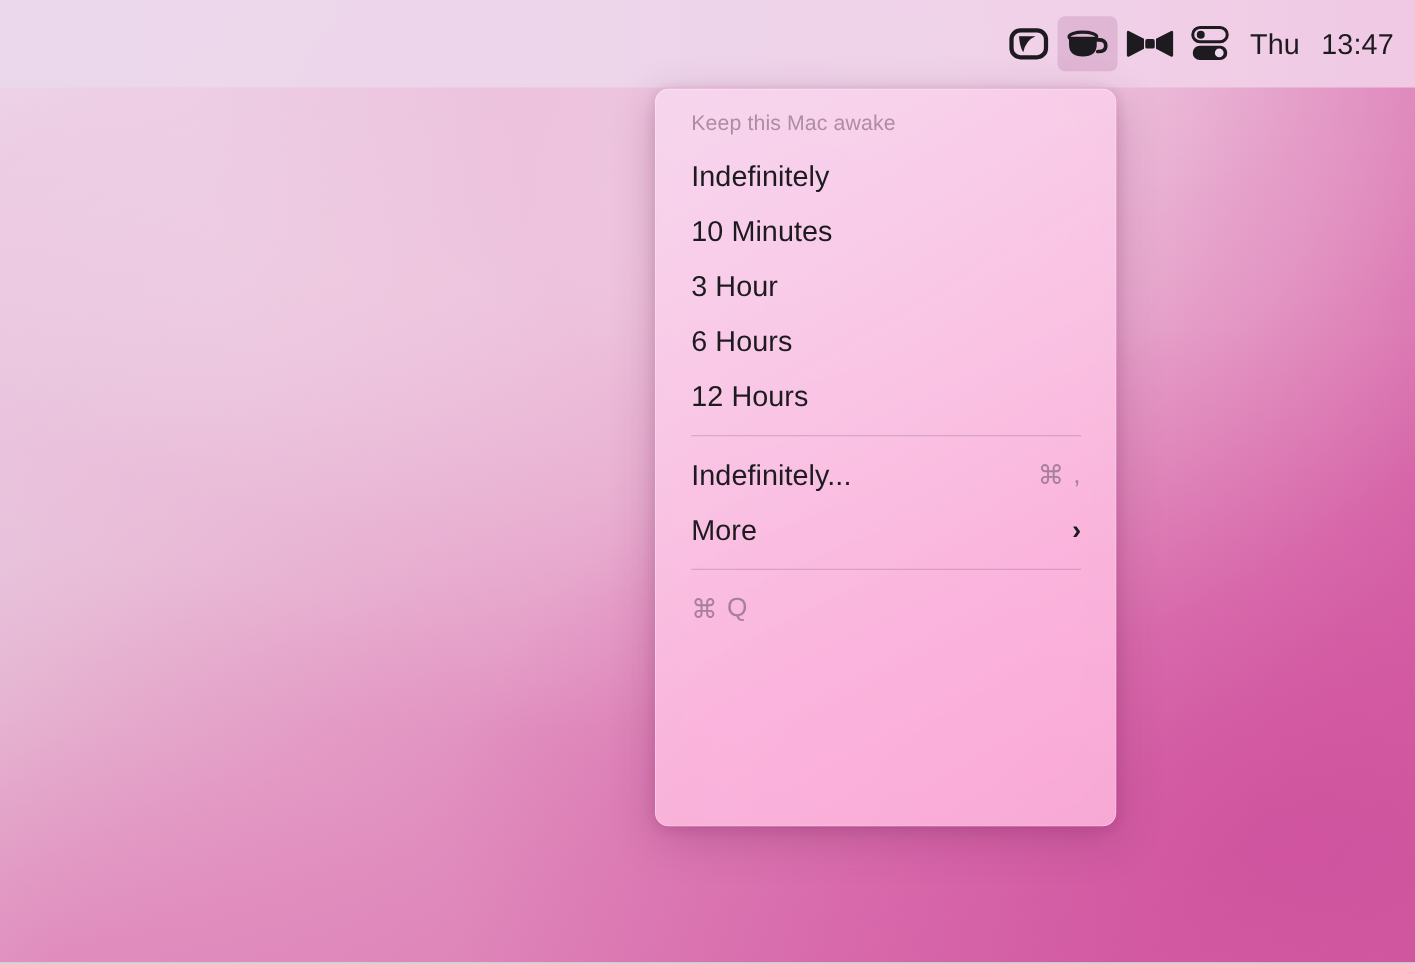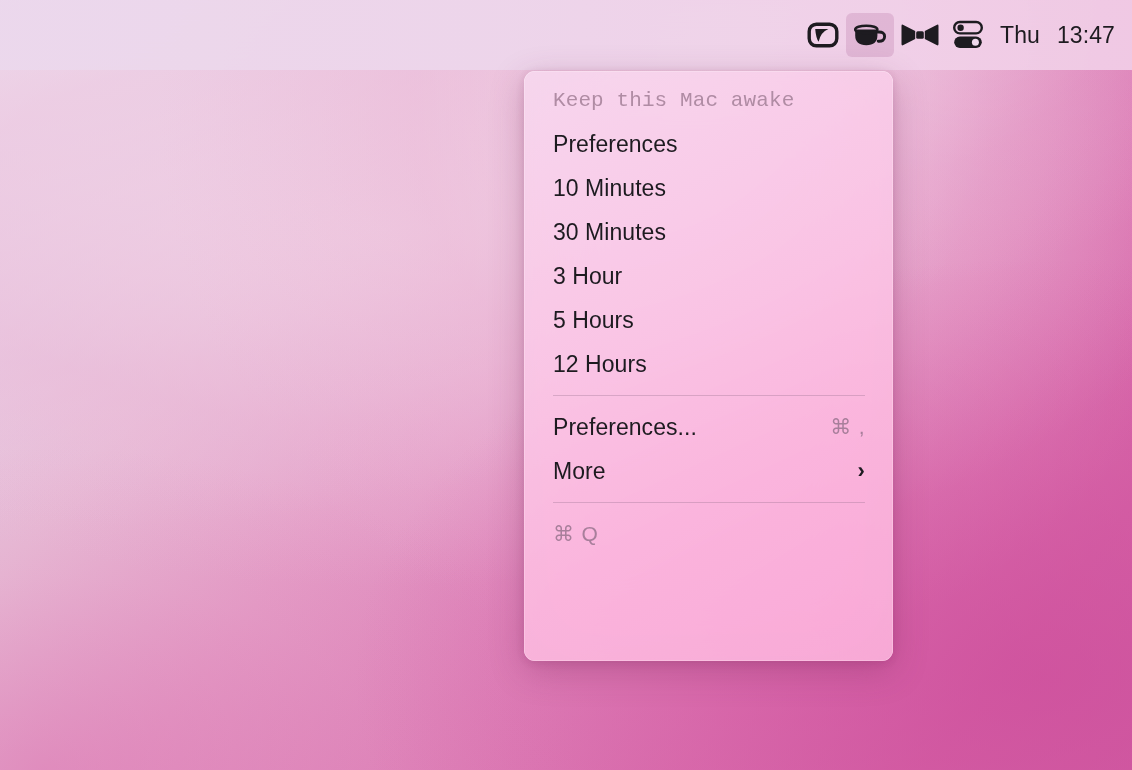--- a/index.html
+++ b/index.html
@@ -116,25 +116,24 @@
     box-shadow:
       0 10px 34px rgba(120,40,90,0.30),
       0 2px 10px rgba(120,40,90,0.18),
       inset 0 0 0 0.5px rgba(255,255,255,0.42);
     z-index:10;
     padding:14px 0 10px 0;
     overflow:hidden;
   }
   .menu-header {
     color:#b08ca4;
-    font-size:21px;
+    font-size:17px;
     padding:4px 28px 10px 29px;
     letter-spacing:0.1px;
     white-space:nowrap;
-    font-family:Liberation Mono, monospace;
   }
   .menu-item {
     display:flex; align-items:center;
     height:44px;
     padding:0 28px 0 29px;
     color:#1d1b20;
     font-size:23px;
     letter-spacing:0.05px;
     white-space:nowrap;
   }
@@ -223,42 +222,39 @@
       </div>
 
     </div>
   </div>
 
   <div id="menu-panel">
 
     <div class="menu-header">Keep this Mac awake</div>
 
     <div class="menu-item">
-      <span class="mi-label">Preferences</span>
+      <span class="mi-label">Indefinitely</span>
     </div>
     <div class="menu-item">
       <span class="mi-label">10 Minutes</span>
     </div>
     <div class="menu-item">
-      <span class="mi-label">30 Minutes</span>
-    </div>
-    <div class="menu-item">
       <span class="mi-label">3 Hour</span>
     </div>
     <div class="menu-item">
-      <span class="mi-label">5 Hours</span>
+      <span class="mi-label">6 Hours</span>
     </div>
     <div class="menu-item">
       <span class="mi-label">12 Hours</span>
     </div>
 
     <div class="menu-sep"></div>
 
     <div class="menu-item">
-      <span class="mi-label">Preferences...</span>
+      <span class="mi-label">Indefinitely...</span>
       <span class="mi-shortcut">
         <span>⌘</span>
         <span>,</span>
       </span>
     </div>
 
     <div class="menu-item">
       <span class="mi-label">More</span>
       <span class="mi-chevron">›</span>
     </div>

